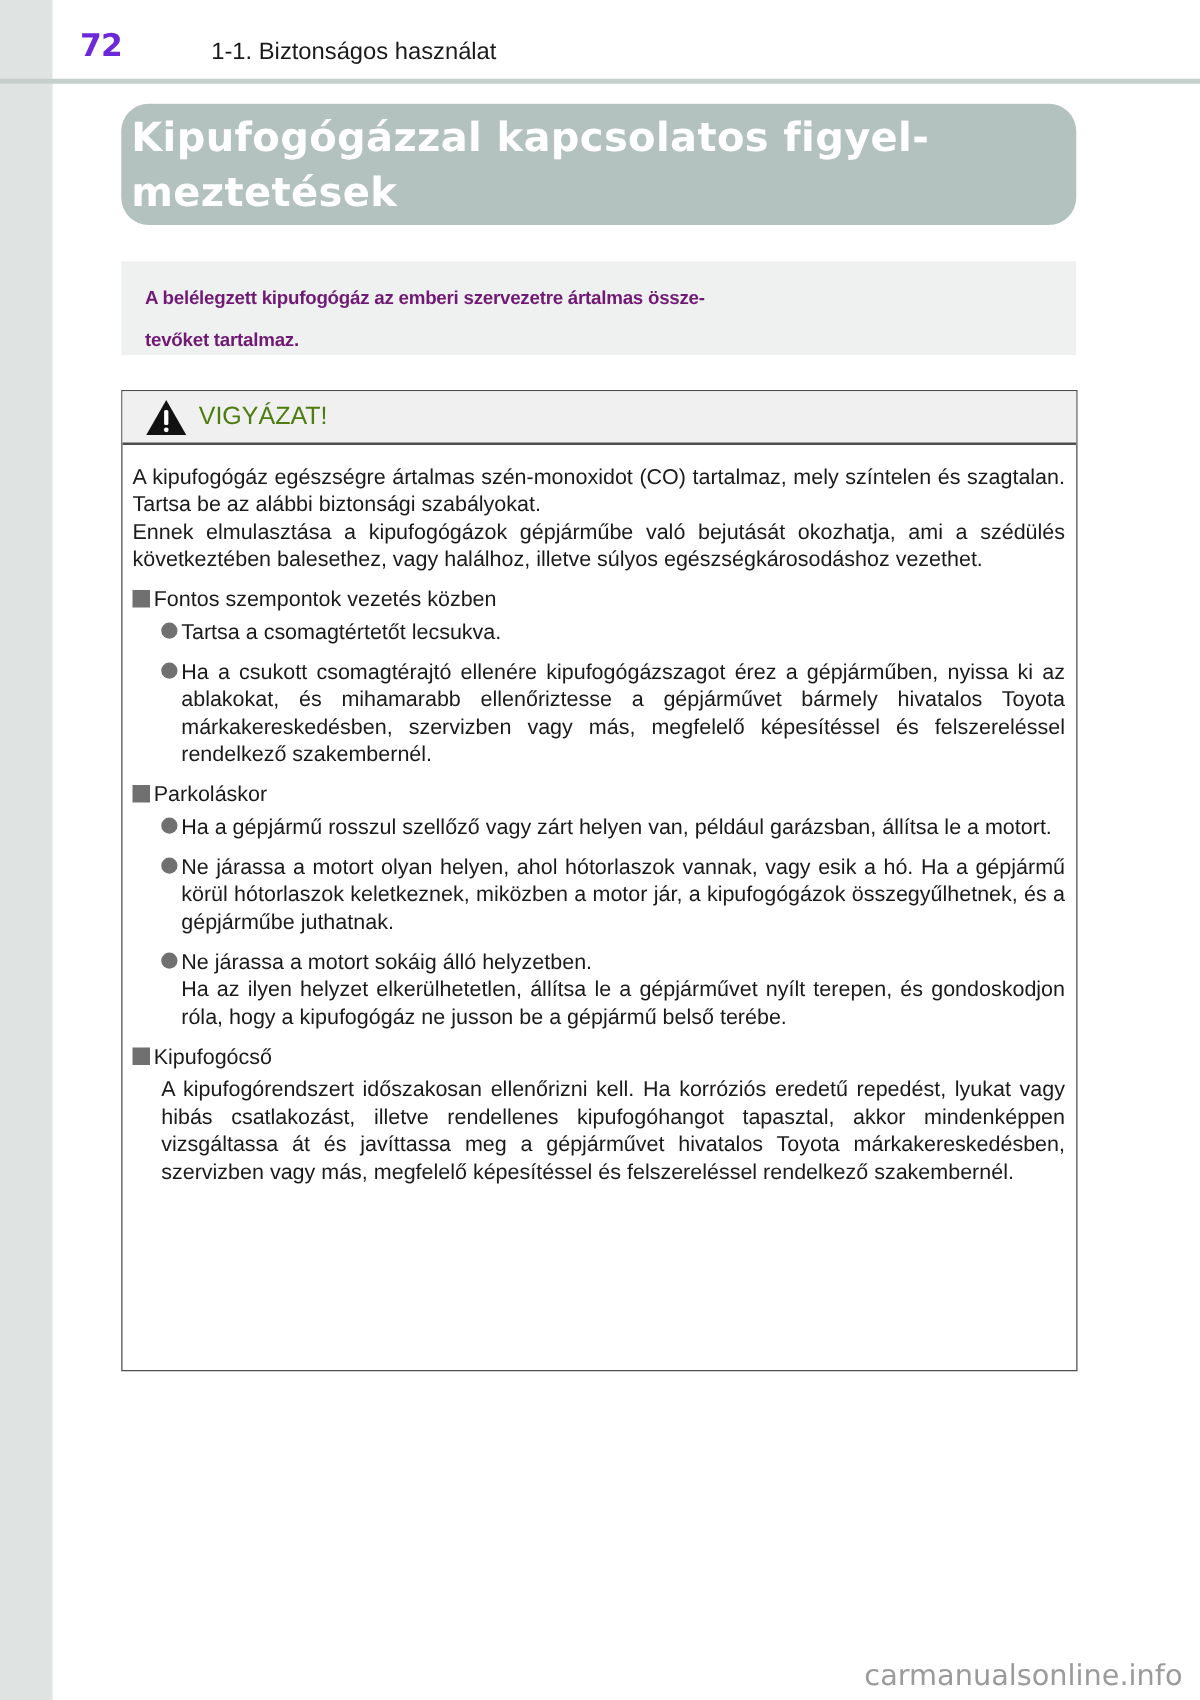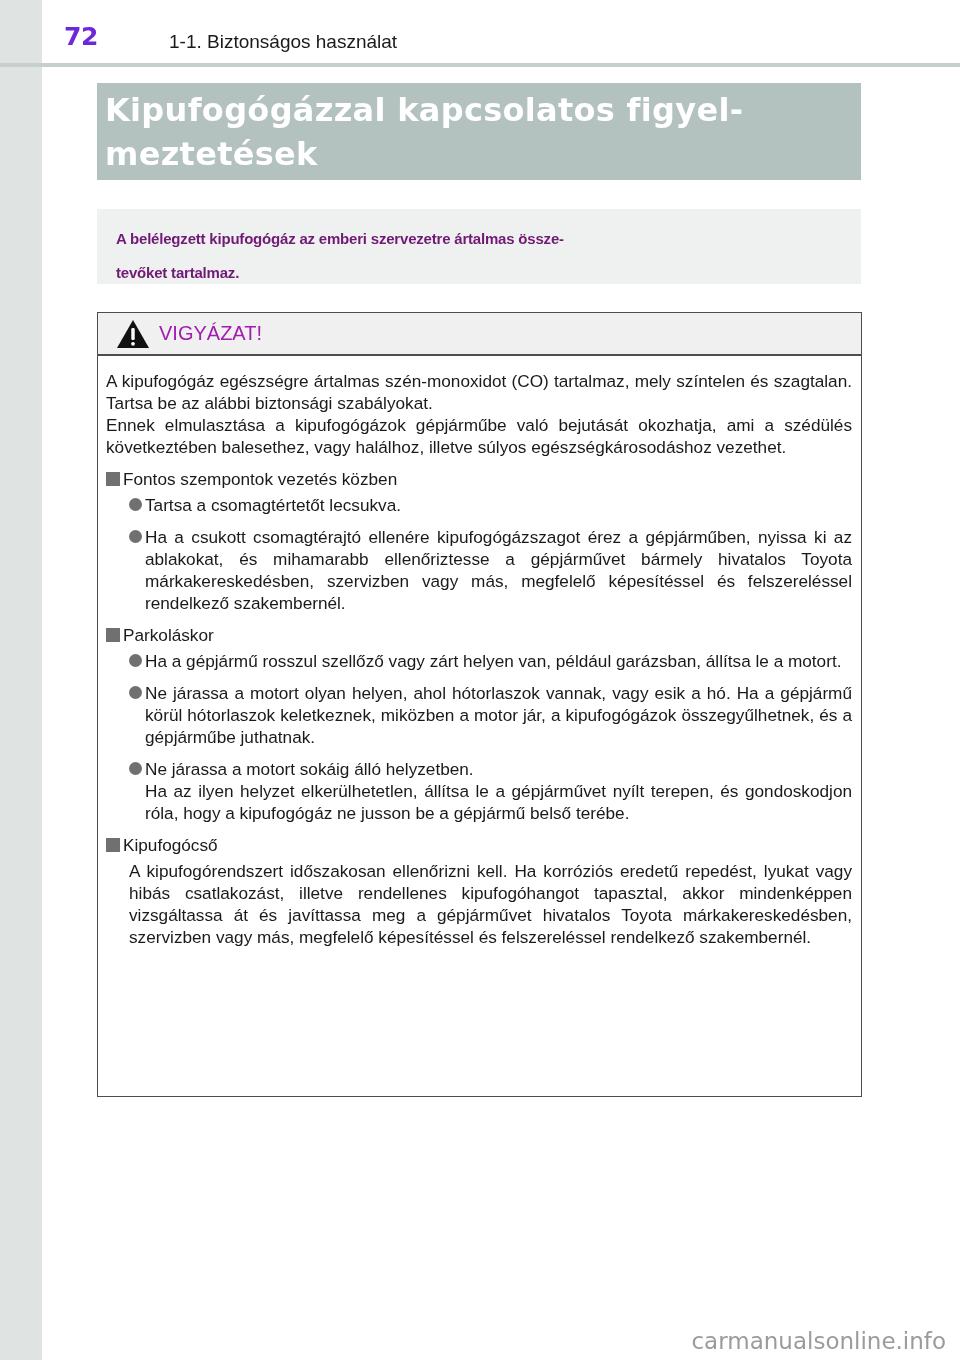--- a/index.html
+++ b/index.html
@@ -23,21 +23,21 @@
       position: absolute; left: 169px; top: 31px;
       font-size: 19px; color: #1a1a1a;
     }
     .header-rule {
       position: absolute; left: 0; top: 63px; width: 960px; height: 4px;
       background: #c7cfcd;
     }
     .title-band {
       position: absolute; left: 97px; top: 83px; width: 764px; height: 97px;
       background: #b3c1bf;
-      box-sizing: border-box; padding: 5px 0 0 8px;
+      box-sizing: border-box; padding: 5px 0 0 8px; border-radius: 22px;
     }
     .title-band h1 {
       margin: 0; color: #ffffff;
       font-family: "DejaVu Sans", sans-serif;
       font-weight: bold; font-size: 32px; line-height: 44px;
       letter-spacing: 0.3px;
     }
     .lead-band {
       position: absolute; left: 97px; top: 209px; width: 764px; height: 75px;
       background: #eff1f0;
@@ -50,21 +50,21 @@
     .warn-box {
       position: absolute; left: 97px; top: 312px; width: 765px; height: 785px;
       border: 1px solid #4d4d4d; box-sizing: border-box;
     }
     .warn-header {
       height: 41px; background: #eff0ef;
       border-bottom: 2px solid #4d4d4d;
       display: flex; align-items: center; padding-left: 18px;
     }
     .warn-icon { width: 34px; height: 30px; margin-right: 9px; }
-    .warn-title { font-size: 20px; color: #a21caf; }
+    .warn-title { font-size: 20px; color: #4d7c0f; }
     .warn-body {
       padding: 14px 9px 0 8px; font-size: 17.2px; line-height: 22px; color: #1a1a1a;
     }
     .warn-body p { margin: 0; text-align: justify; }
     .intro { margin-bottom: 10px !important; }
     .section-head {
       display: flex; align-items: center; font-weight: normal;
       margin-top: 0; margin-bottom: 4px;
     }
     .square-icon {

